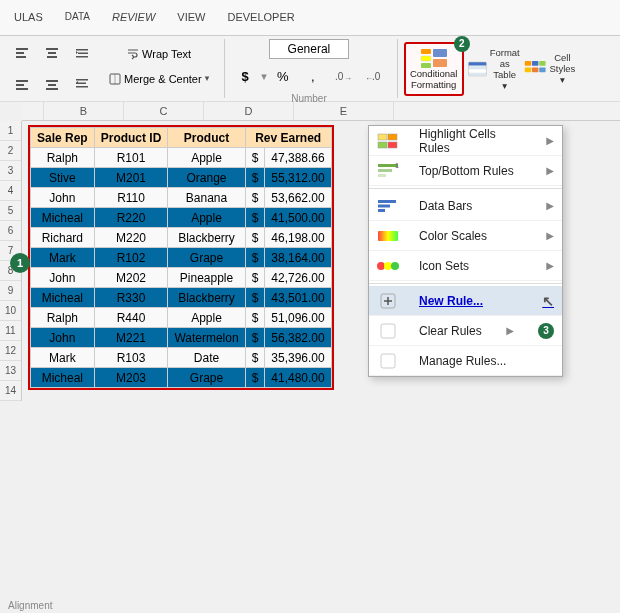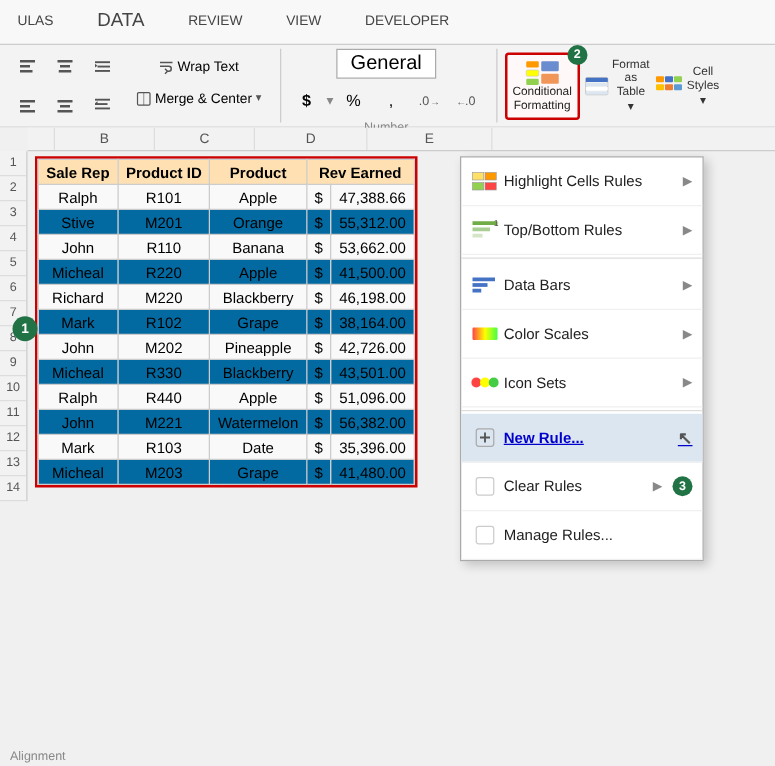--- a/index.html
+++ b/index.html
@@ -12,21 +12,21 @@
       background: #f0f0f0;
     }
 
     
     .ribbon {
       background: #f8f8f8;
       border-bottom: 1px solid #ccc;
       padding: 4px 8px 6px 8px;
       display: flex;
       align-items: center;
-      gap: 23px;
+      gap: 10px;
       height: 36px;
     }
 
     
     .toolbar {
       background: #f3f3f3;
       border-bottom: 1px solid #ddd;
       display: flex;
       align-items: center;
       padding: 3px 8px;
@@ -64,21 +64,21 @@
     }
     .align-row {
       display: flex;
       gap: 2px;
     }
 
     .number-box {
       border: 1px solid #aaa;
       background: white;
       padding: 2px 6px;
-      font-size: 16px;
+      font-size: 12px;
       width: 80px;
       text-align: center;
     }
     .number-group {
       display: flex;
       flex-direction: column;
       align-items: center;
       gap: 3px;
     }
     .num-btns {
@@ -244,23 +244,23 @@
       width: 195px;
       background: white;
       border: 1px solid #aaa;
       box-shadow: 3px 3px 8px rgba(0,0,0,0.2);
       z-index: 100;
       font-size: 12px;
     }
     .menu-item {
       display: flex;
       align-items: center;
-      padding: 19px 8px;
+      padding: 5px 8px;
       cursor: pointer;
-      gap: 4px;
+      gap: 20px;
       color: #222;
       border-bottom: 1px solid #f0f0f0;
       height: 30px;
     }
     .menu-item.highlighted {
       background: #dce6f0;
     }
     .menu-item-icon {
       width: 22px;
       height: 18px;
@@ -319,22 +319,22 @@
       gap: 3px;
       font-size: 11px;
       white-space: nowrap;
     }
   </style>
 </head>
 <body>
 
 <div class="ribbon">
   <span style="font-size:11px;color:#444;padding:2px 6px;">ULAS</span>
-  <span style="font-size:15px;color:#444;padding:2px 6px;text-align:center;">DATA</span>
-  <span style="font-size:11px;color:#444;padding:2px 6px;">REVIEW</span>
+  <span style="font-size:10px;color:#444;padding:2px 6px;text-align:center;">DATA</span>
+  <span style="font-size:11px;color:#444;padding:2px 6px;font-style:italic;">REVIEW</span>
   <span style="font-size:11px;color:#444;padding:2px 6px;">VIEW</span>
   <span style="font-size:11px;color:#444;padding:2px 6px;">DEVELOPER</span>
 </div>
 
 <div class="toolbar">
 
   <div class="toolbar-group">
     <div class="align-group">
       <div class="align-row">
         <button class="tb-btn">

